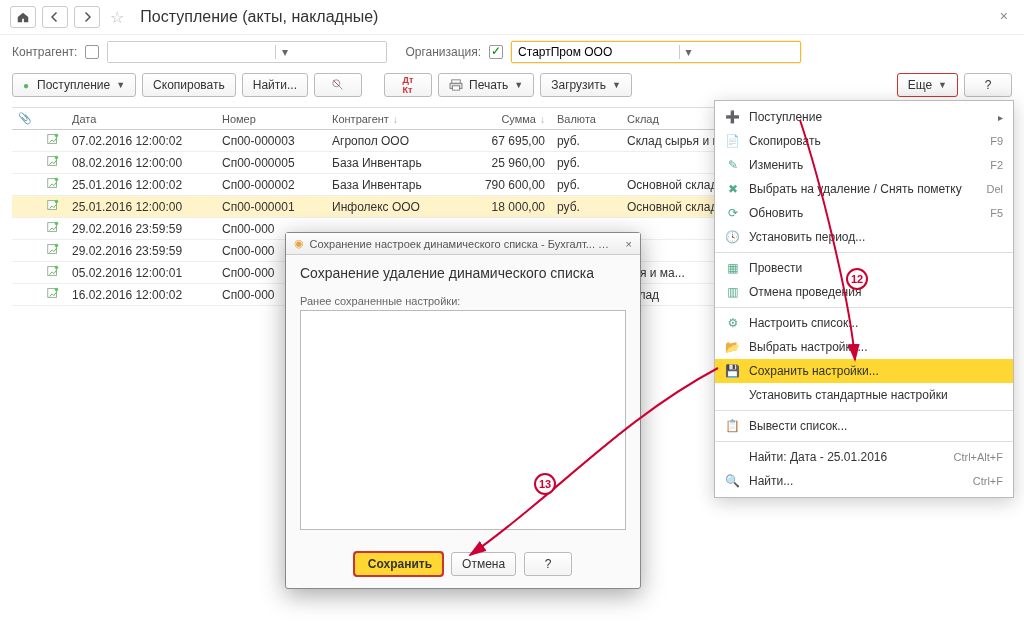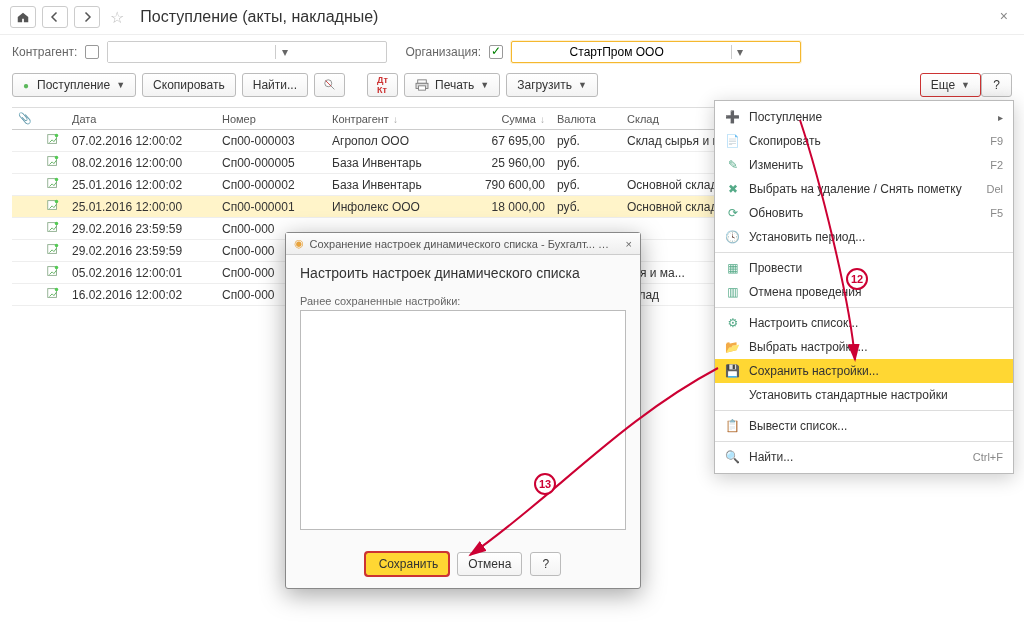--- a/index.html
+++ b/index.html
@@ -37,36 +37,36 @@
   }
   .label { color: #666; }
   .checkbox { width: 14px; height: 14px; border: 1px solid #999; display:inline-block; border-radius:2px; position:relative; }
   .checkbox.checked::after { content:"✓"; color:green; position:absolute; top:-2px; left:1px; font-size:12px; }
   .combo {
     display: flex; align-items: center;
     border: 1px solid #ccc; border-radius: 2px; height: 22px; background:#fff;
   }
   .combo input { border:none; outline:none; padding:0 6px; font-size:12px; height:20px; }
   .combo .dd { width:18px; text-align:center; border-left:1px solid #ccc; color:#666; cursor:pointer; }
-  .combo.highlight { border-color: #f5b82e; box-shadow: 0 0 0 1px #f5b82e33; justify-content: center; }
+  .combo.highlight { border-color: #f5b82e; box-shadow: 0 0 0 1px #f5b82e33; }
   .toolbar {
     display:flex; align-items:center; gap:6px;
     padding: 4px 12px 10px;
   }
   .btn {
     height: 24px; padding: 0 10px;
     border: 1px solid #bbb; border-radius: 3px;
     background: linear-gradient(#fff,#f3f3f3);
     display:flex; align-items:center; gap:6px; cursor:pointer;
   }
   .btn .caret { font-size:9px; color:#555; }
   .btn.green-dot::before { content:"●"; color:#5cb85c; margin-right:2px; font-size:10px; }
-  .btn.icon-only { width:31px; padding:0; justify-content:center; }
+  .btn.icon-only { width:48px; padding:0; justify-content:center; }
   .toolbar-spacer { flex: 0 0 10px; }
-  .toolbar-right { margin-left:auto; display:flex; }
+  .toolbar-right { margin-left:auto; display:flex; gap:6px; }
   .btn.more { border-color:#c33; }
   .table {
     width: 870px;
     margin-left:12px;
     border-top:1px solid #ddd;
   }
   .thead, .trow {
     display:grid;
     grid-template-columns: 28px 26px 150px 110px 130px 95px 70px 140px;
     align-items:center;
@@ -127,21 +127,21 @@
   .listbox {
     width:100%; height:220px;
     border:1px solid #bbb; background:#fff;
   }
   .name-input {
     width:100%; height:22px;
     border:1px solid #f5b82e; outline:1px solid #f5b82e55;
     padding:0 6px; font-size:12px;
   }
   .dlg-buttons { display:flex; gap:8px; justify-content:center; padding:10px 0 12px; align-items:center; }
-  .btn.primary { background:#ffd733; border-color:#cc3333; font-weight:normal; outline:2px solid #cc3333; outline-offset:-1px;padding-left:13px; }
+  .btn.primary { background:#ffd733; border-color:#cc3333; font-weight:bold; outline:2px solid #cc3333; outline-offset:-1px;padding-left:13px; }
 
   
   .anno-svg { position:absolute; left:0; top:0; width:1024px; height:625px; pointer-events:none; }
   .num-circle {
     position:absolute; width:22px; height:22px; border:2px solid #cc0033; border-radius:50%;
     display:flex; align-items:center; justify-content:center;
     color:#cc0033; font-size:11px; font-weight:bold; background:#fff;
     pointer-events:none;
   }
 </style>
@@ -410,34 +410,39 @@
       <span class="mi-icon"></span>
       <span>Установить стандартные настройки</span>
     </div>
     <div class="menu-sep"></div>
     <div class="menu-item">
       <span class="mi-icon">📋</span>
       <span>Вывести список...</span>
     </div>
     <div class="menu-sep"></div>
     <div class="menu-item">
+      <span class="mi-icon"></span>
+      <span>Найти: Дата - 25.01.2016</span>
+      <span class="hk">Ctrl+Alt+F</span>
+    </div>
+    <div class="menu-item">
       <span class="mi-icon">🔍</span>
       <span>Найти...</span>
       <span class="hk">Ctrl+F</span>
     </div>
   </div>
 
 <div class="dialog">
   <div class="dlg-title">
     <span style="color:#e8a33d">◉</span>
     <span style="overflow:hidden;text-overflow:ellipsis;white-space:nowrap;max-width:300px;">Сохранение настроек динамического списка - Бухгалт...   (1С:Предприятие)</span>
     <span class="x">×</span>
   </div>
   <div class="dlg-body">
-    <div class="dlg-h">Настроить настроек динамического списка</div>
+    <div class="dlg-h">Сохранение удаление динамического списка</div>
     <div class="dlg-label">Ранее сохраненные настройки:</div>
     <div class="listbox"></div>
   </div>
   <div class="dlg-buttons">
     <div class="btn primary">
         <span>Сохранить</span>
       </div>
     <div class="btn">
         <span>Отмена</span>
       </div>

